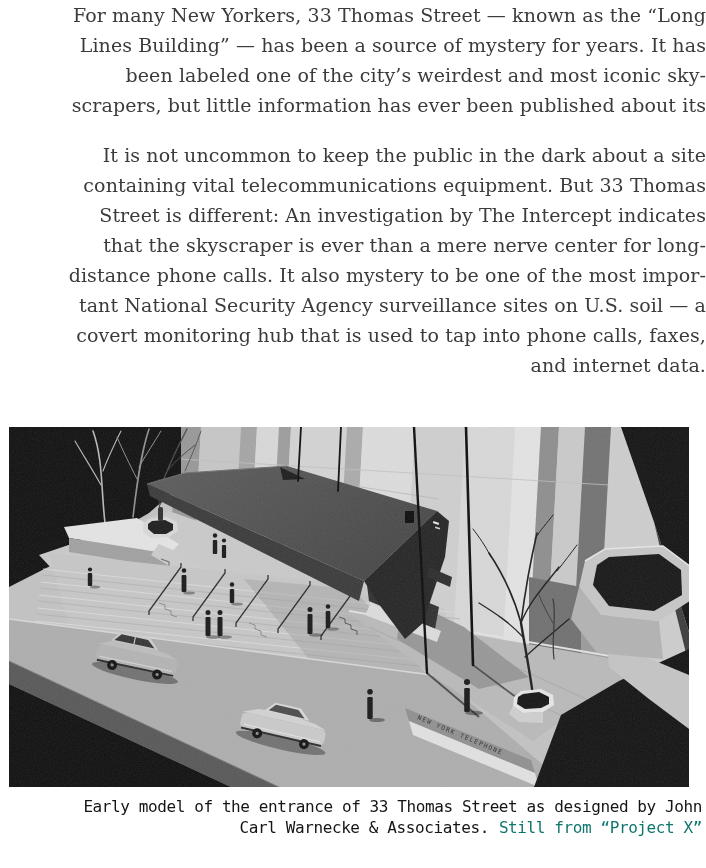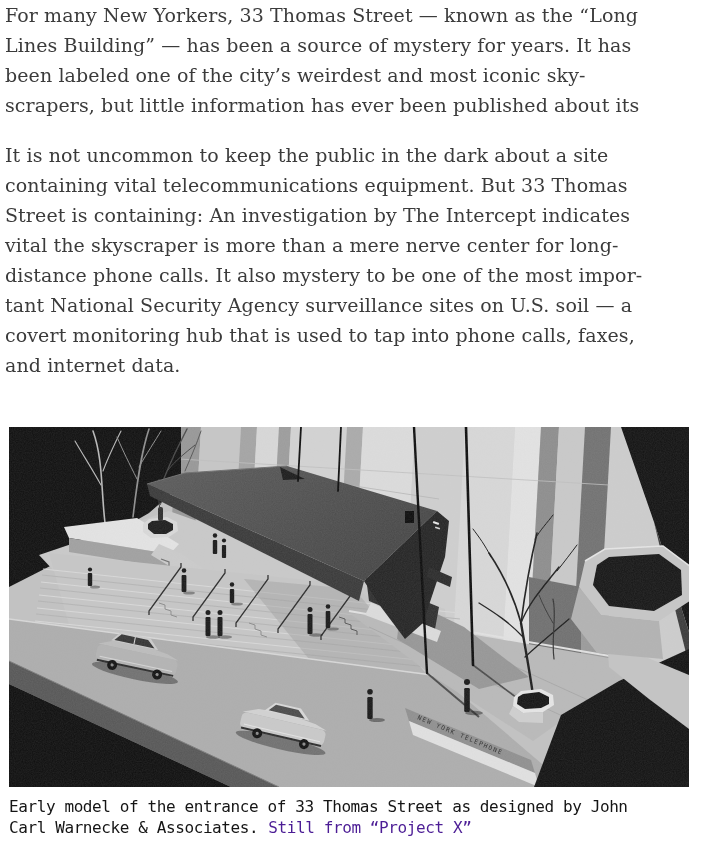--- a/index.html
+++ b/index.html
@@ -1,40 +1,40 @@
 <!DOCTYPE html>
 <html><head>
 <meta charset="utf-8">
 <style>
   html,body{margin:0;padding:0;background:#ffffff;}
   body{width:706px;height:868px;overflow:hidden;font-family:"DejaVu Serif",serif;}
-  .article{padding:0 0 0 5px;}
+  .article{padding:0 0 0 5px;text-align:right;}
   .para{margin:0 0 20px 0;padding:0;}
   .tl{font:19px/30px "DejaVu Serif",serif;color:#3b3b3b;white-space:nowrap;letter-spacing:.1px;}
   figure{margin:43px 0 0 0;padding:4px;}
   .photo-wrap{width:680px;height:360px;overflow:hidden;background:#c2c2c2;line-height:0;}
   figcaption{margin-top:10px;}
   .cap-line{font:16px/20.5px "DejaVu Sans Mono",monospace;color:#151515;white-space:nowrap;letter-spacing:-0.4px;}
-  .credit{color:#4c1d95;margin-left:10px;}
+  .credit{color:#0f766e;margin-left:10px;}
 </style>
 </head>
 <body>
 
 <main class="article">
   <div class="para">
     <div class="tl">For many New Yorkers, 33 Thomas Street — known as the “Long</div>
     <div class="tl">Lines Building” — has been a source of mystery for years. It has</div>
     <div class="tl">been labeled one of the city’s weirdest and most iconic sky-</div>
     <div class="tl">scrapers, but little information has ever been published about its</div>
   </div>
   <div class="para">
     <div class="tl">It is not uncommon to keep the public in the dark about a site</div>
     <div class="tl">containing vital telecommunications equipment. But 33 Thomas</div>
-    <div class="tl">Street is containing: An investigation by The Intercept indicates</div>
-    <div class="tl">vital the skyscraper is more than a mere nerve center for long-</div>
+    <div class="tl">Street is different: An investigation by The Intercept indicates</div>
+    <div class="tl">that the skyscraper is ever than a mere nerve center for long-</div>
     <div class="tl">distance phone calls. It also mystery to be one of the most impor-</div>
     <div class="tl">tant National Security Agency surveillance sites on U.S. soil — a</div>
     <div class="tl">covert monitoring hub that is used to tap into phone calls, faxes,</div>
     <div class="tl">and internet data.</div>
   </div>
 
   <figure>
     <div class="photo-wrap">
       <svg width="680" height="360" viewBox="0 0 680 360" xmlns="http://www.w3.org/2000/svg">
         <defs>

